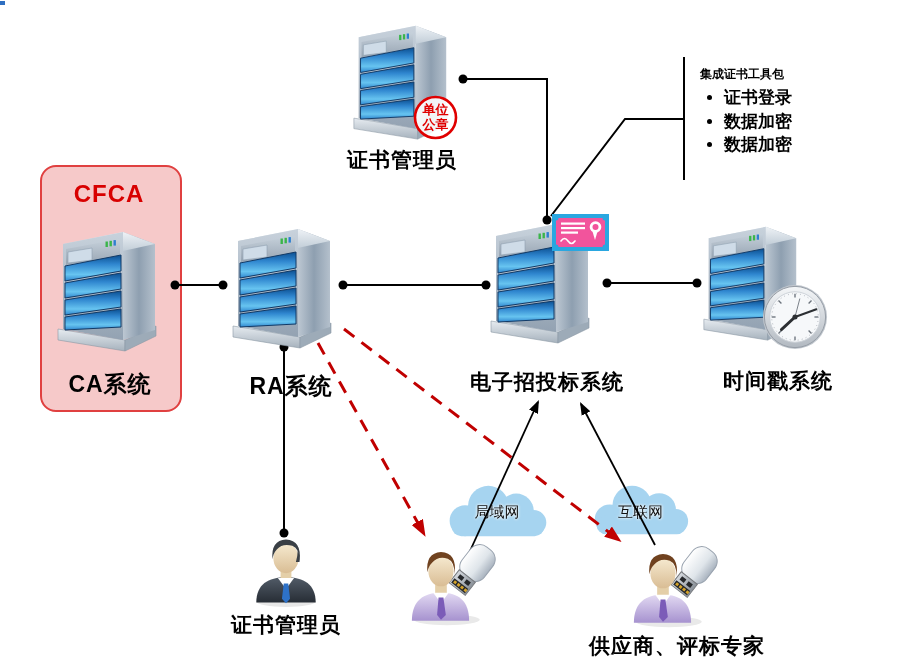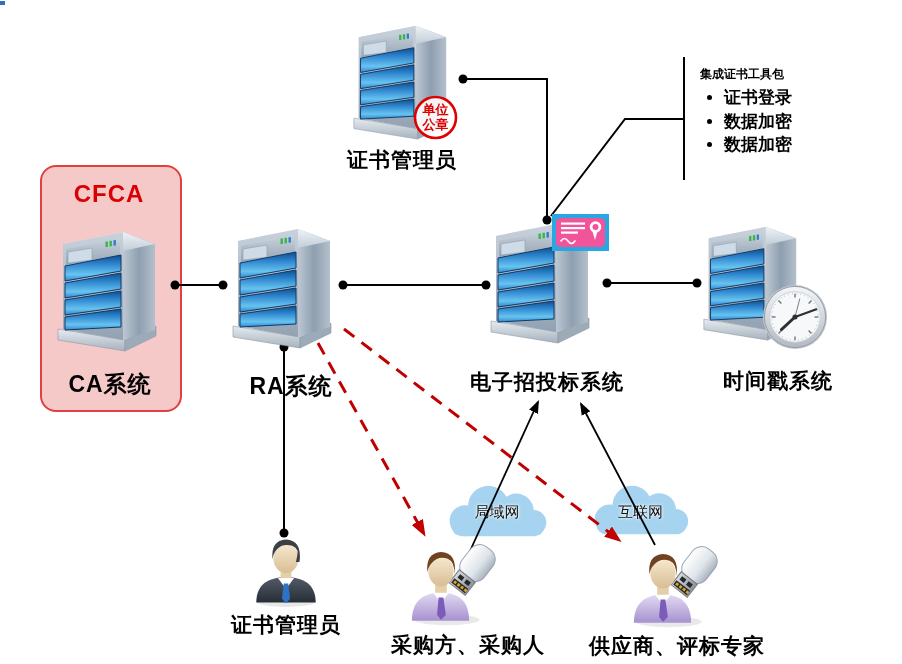--- a/index.html
+++ b/index.html
@@ -281,21 +281,20 @@
   <svg class="abs z3" style="left:630px;top:539px;" width="97" height="90" viewBox="0 0 100 92">
       <use href="#sym-person-usb"></use>
     </svg>
 
   <div class="node-label z4" style="left:302px;top:146px;width:200px;">证书管理员</div>
   <div class="node-label z4" style="left:42px;top:369px;width:136px;font-size:23px;">CA系统</div>
   <div class="node-label z4" style="left:211px;top:371px;width:160px;font-size:23px;">RA系统</div>
   <div class="node-label z4" style="left:447px;top:368px;width:200px;">电子招投标系统</div>
   <div class="node-label z4" style="left:678px;top:367px;width:200px;">时间戳系统</div>
   <div class="node-label z4" style="left:186px;top:611px;width:200px;">证书管理员</div>
-  <div class="node-label z4" style="left:368px;top:631px;width:200px;">采购方、采购人</div>
   <div class="node-label z4" style="left:572px;top:632px;width:210px;">供应商、评标专家</div>
 
   <div id="callout-text">
     <div id="callout-title">集成证书工具包</div>
     <ul id="callout-list">
       <li>证书登录</li>
       <li>数据加密</li>
       <li>数据加密</li>
     </ul>
   </div>

